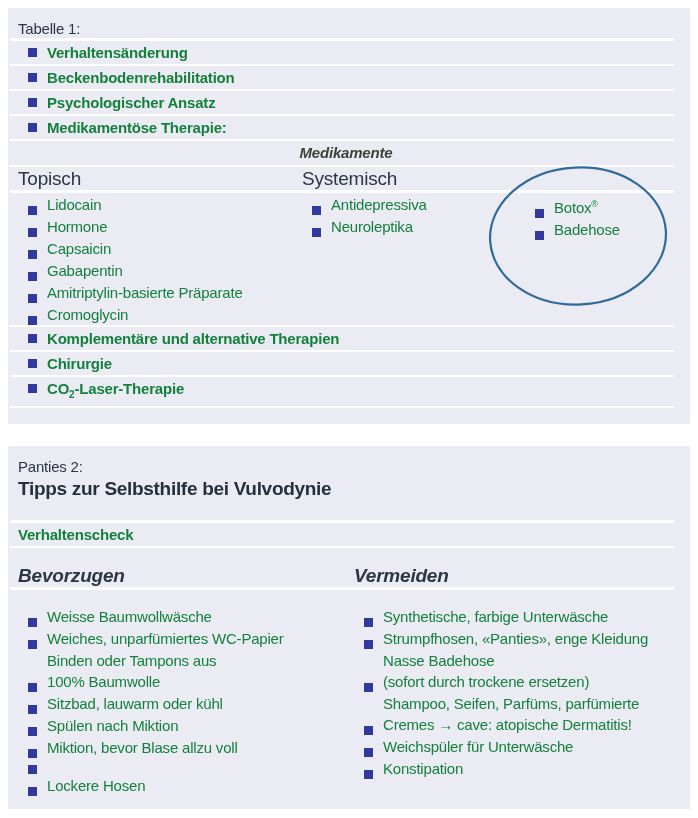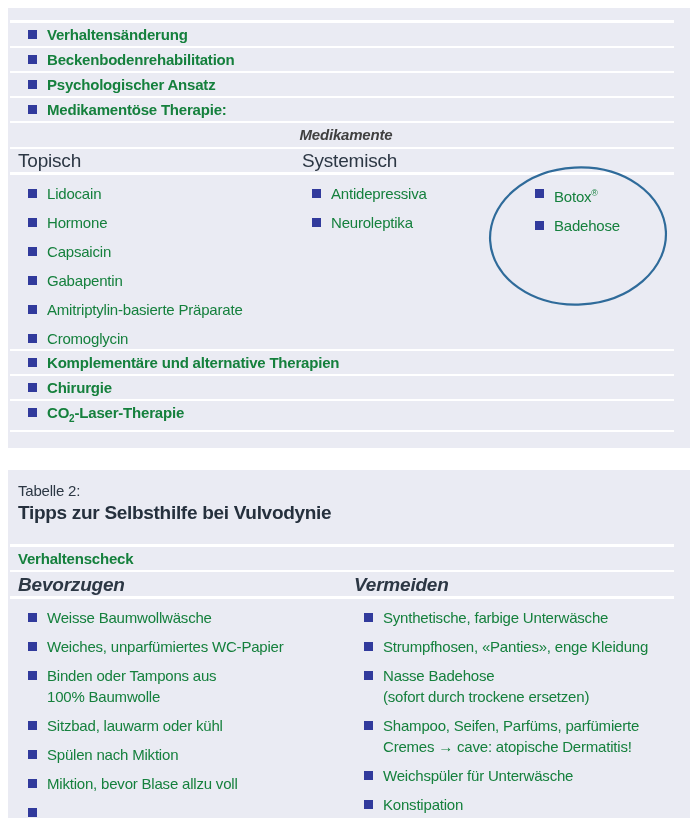--- a/index.html
+++ b/index.html
@@ -47,49 +47,50 @@
   }
   .txt { letter-spacing: -0.2px; }
 
   .subhdr {
     text-align: center; font-weight: 700; font-style: italic;
     font-size: 15px; line-height: 22px; color: #404040;
     padding: 1px 0; letter-spacing: -0.2px;
   }
 
   .grid3 { display: grid; grid-template-columns: 284px 223px 1fr; }
-  .grid2 { display: grid; grid-template-columns: 336px 1fr; }
+  .grid2 { display: grid; grid-template-columns: 336px 1fr; margin-top: 15px; }
 
   .colhdr {
     font-size: 19px; line-height: 20px; color: #2c3744;
     padding: 2px 0 1px 0; letter-spacing: -0.2px;
   }
   .colhdr.bi { font-weight: 700; font-style: italic; line-height: 21px; }
 
-  .mcol .row { padding: 8px 0 0 0; }
+  .mcol .row { padding: 1px 0 0 0; align-items: flex-end; }
 
   .l2 { display: block; }
 
   .sup { vertical-align: super; font-size: 9px; }
   .sub { vertical-align: sub; font-size: 10px; }
 
   #circle-annotation {
     position: absolute; left: 487px; top: 157px;
     width: 182px; height: 142px;
     pointer-events: none;
   }
 
   .spacer-sm { height: 4px; }
 </style>
 </head>
 <body>
 
 <div id="page">
 
   <div class="panel">
+    <div class="tbl-label">Tabelle 1:</div>
 
     <div class="sep thick"></div>
 
     <div class="row bold">
       <span class="blt"></span>
       <span class="txt">Verhaltensänderung</span>
     </div>
     <div class="sep"></div>
 
     <div class="row bold">
@@ -185,21 +186,21 @@
 
     <div class="row bold">
       <span class="blt"></span>
       <span class="txt"><span>CO</span><span class="sub">2</span><span>-Laser-Therapie</span></span>
     </div>
     <div class="sep"></div>
     <div class="spacer-sm"></div>
   </div>
 
   <div class="panel">
-    <div class="tbl-label">Tabelle 2:</div>
+    <div class="tbl-label">Panties 2:</div>
     <div class="tbl-title">Tipps zur Selbsthilfe bei Vulvodynie</div>
 
     <div class="sep thick"></div>
 
     <div class="row bold">
       <span class="txt">Verhaltenscheck</span>
     </div>
     <div class="sep"></div>
 
     <div class="grid2">

